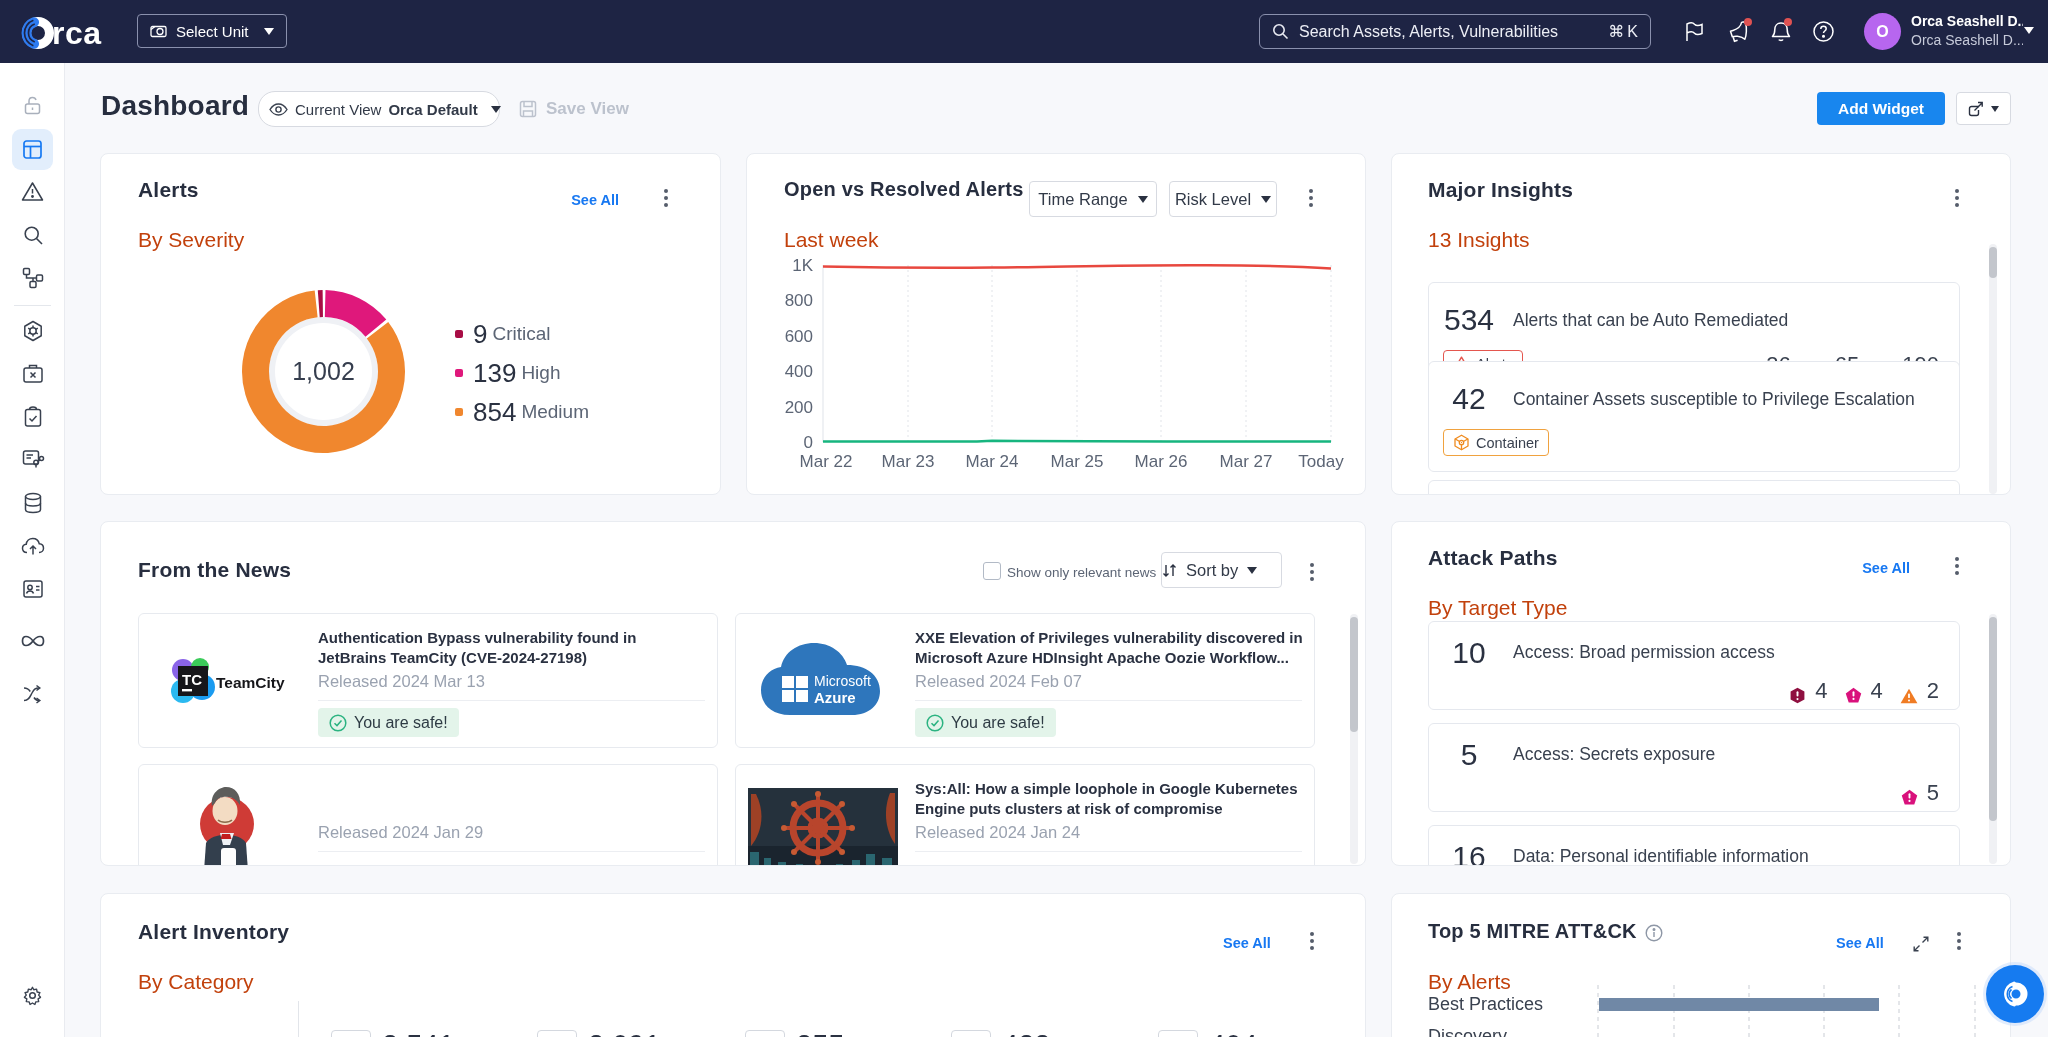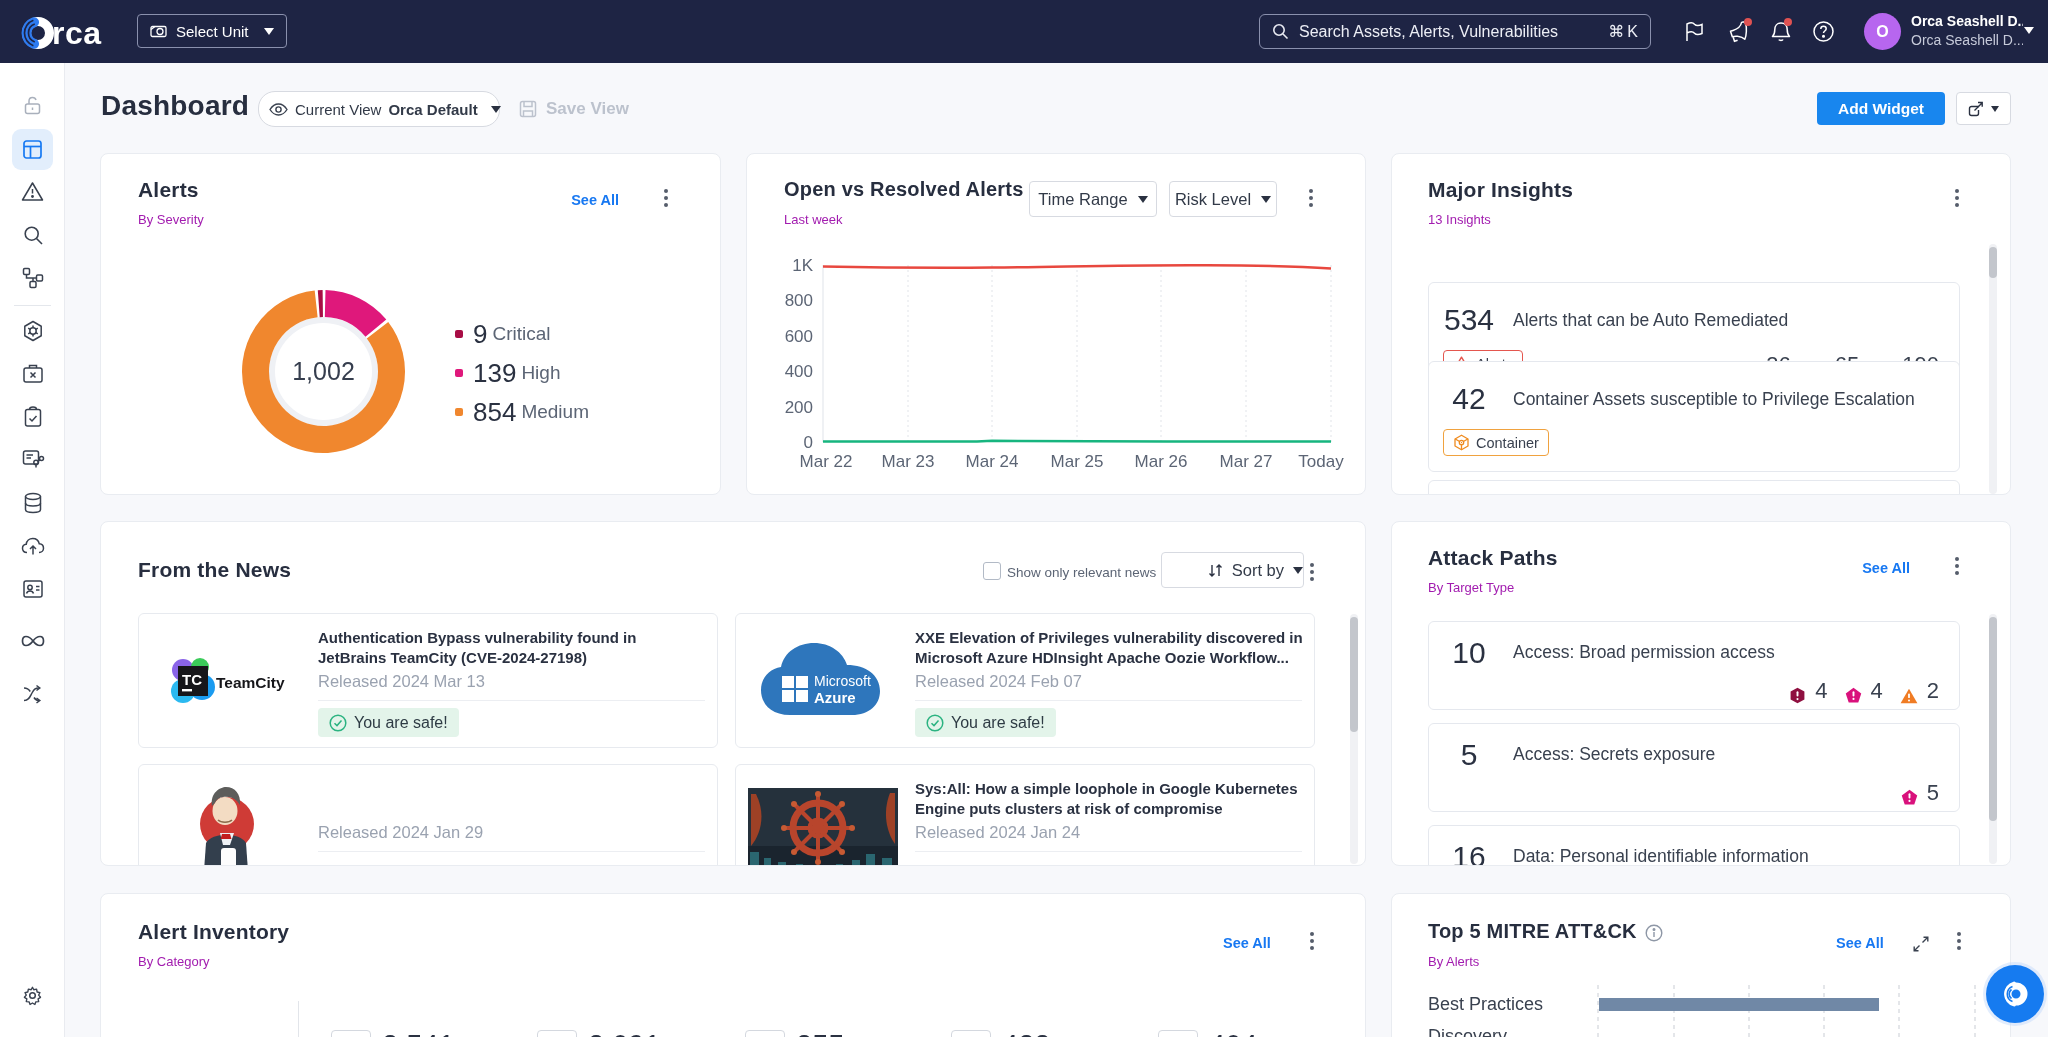--- a/index.html
+++ b/index.html
@@ -2,21 +2,21 @@
 <html><head>
 <meta charset="utf-8">
 <style>
 * { margin:0; padding:0; box-sizing:border-box; }
 html,body { width:2048px; height:1037px; overflow:hidden; }
 body { font-family:"Liberation Sans", sans-serif; background:#f7f8fb; position:relative; color:#252d3e; }
 .topbar { position:absolute; left:0; top:0; width:2048px; height:63px; background:#1e2444; z-index:20; }
 .sidebar { position:absolute; left:0; top:63px; width:65px; height:974px; background:#fff; border-right:1px solid #e9ebf0; z-index:10; }
 .card { position:absolute; background:#fff; border:1px solid #e9ecf1; border-radius:8px; }
 .ctitle { font-size:21px; font-weight:bold; color:#272e3f; letter-spacing:.2px; }
-.csub { font-size:13px; color:#a21caf; margin-top:6px; }
+.csub { font-size:21px; color:#c2410c; margin-top:22px; }
 .seeall { font-size:14.5px; font-weight:bold; color:#1778f2; }
 .dots { width:4px; height:4px; border-radius:50%; background:#555d6b; box-shadow:0 -7px 0 #555d6b, 0 7px 0 #555d6b; display:inline-block; }
 .ibox { position:absolute; left:36px; width:532px; border:1px solid #e5e8ee; border-radius:6px; background:#fff; }
 .inum { position:absolute; font-size:30px; color:#2a3141; width:60px; text-align:center; }
 .ititle { position:absolute; left:84px; font-size:17.5px; color:#39414f; white-space:nowrap; }
 .tag { position:absolute; left:14px; height:27px; border-radius:4px; display:flex; align-items:center; padding:0 9px; font-size:14.5px; color:#39414f; gap:6px; }
 .sevrow { position:absolute; right:20px; display:flex; align-items:flex-end; gap:9px; font-size:22px; color:#39414f; }
 .newscard { position:absolute; width:580px; height:135px; border:1px solid #e7eaef; border-radius:6px; background:#fff; }
 .newstitle { position:absolute; left:179px; top:14px; font-size:15px; font-weight:bold; color:#2a3141; line-height:20px; white-space:nowrap; }
 .newsdate { position:absolute; left:179px; font-size:16.5px; color:#9aa2b0; }
@@ -335,21 +335,21 @@
     </div>
   </div>
   <div class="ibox" style="top:326px;height:60px;"></div>
   <div class="scrolltrack" style="right:13px;top:90px;height:250px;"></div>
     <div class="scrollthumb" style="right:13px;top:93px;height:31px;"></div>
 </div>
 <div class="card" id="news" style="left:100px; top:521px; width:1266px; height:345px; overflow:hidden;">
   <div class="ctitle" style="position:absolute;left:37px;top:36px;">From the News</div>
   <div style="position:absolute;left:882px;top:40px;width:18px;height:18px;border:1.5px solid #b2bac6;border-radius:3px;"></div>
   <div style="position:absolute;left:906px;top:43px;font-size:13.5px;color:#5c6575;">Show only relevant news</div>
-  <div class="hbtn" style="position:absolute;left:1060px;top:30px;width:143px;justify-content:flex-end;gap:9px;">
+  <div class="hbtn" style="position:absolute;left:1060px;top:30px;width:121px;justify-content:flex-start;gap:9px;">
     <svg width="15" height="15" viewBox="0 0 15 15" fill="none" stroke="#2a3141" stroke-width="1.4">
         <path d="M4 2 L4 13 M1.5 10.5 L4 13 L6.5 10.5"></path>
         <path d="M11 13 L11 2 M8.5 4.5 L11 2 L13.5 4.5"></path>
       </svg>
     <span>Sort by</span>
       <span class="caret" style="border-left-width:5px;border-right-width:5px;"></span>
   </div>
   <span class="dots" style="position:absolute;left:1209px;top:48px;"></span>
 
   <div class="newscard" style="left:37px;top:91px;">

